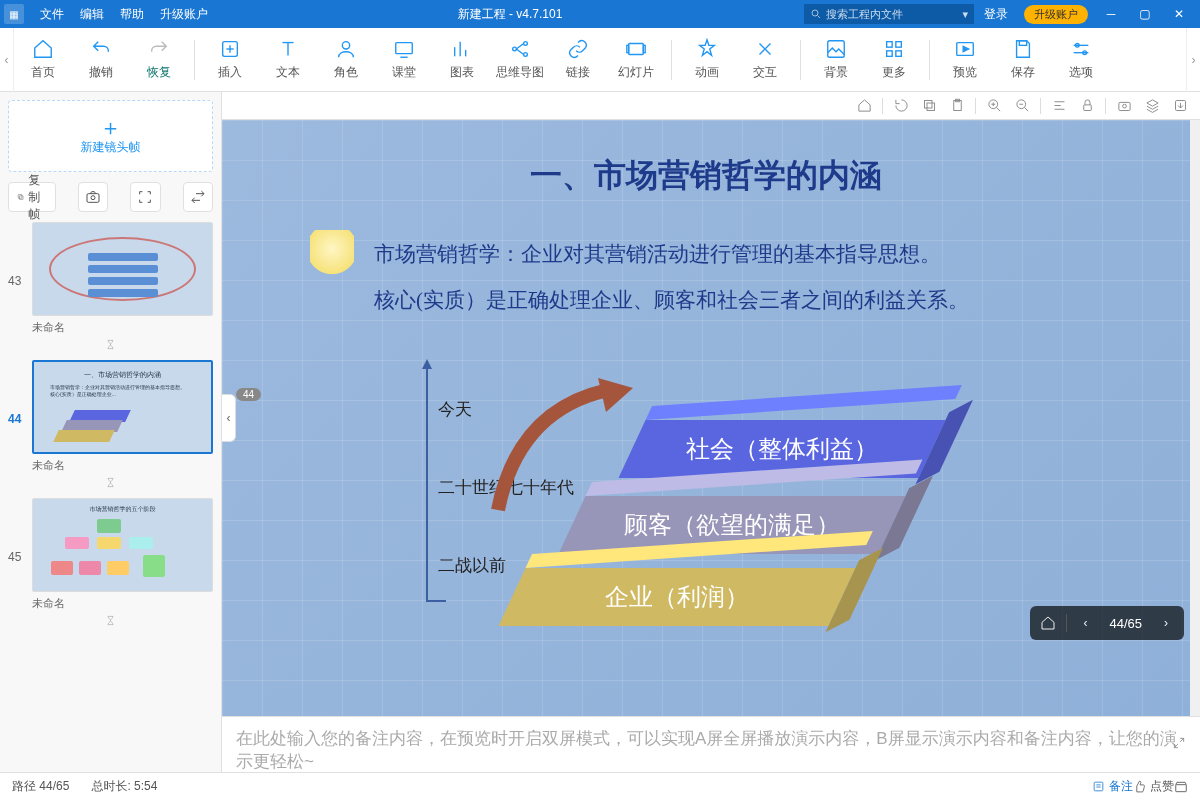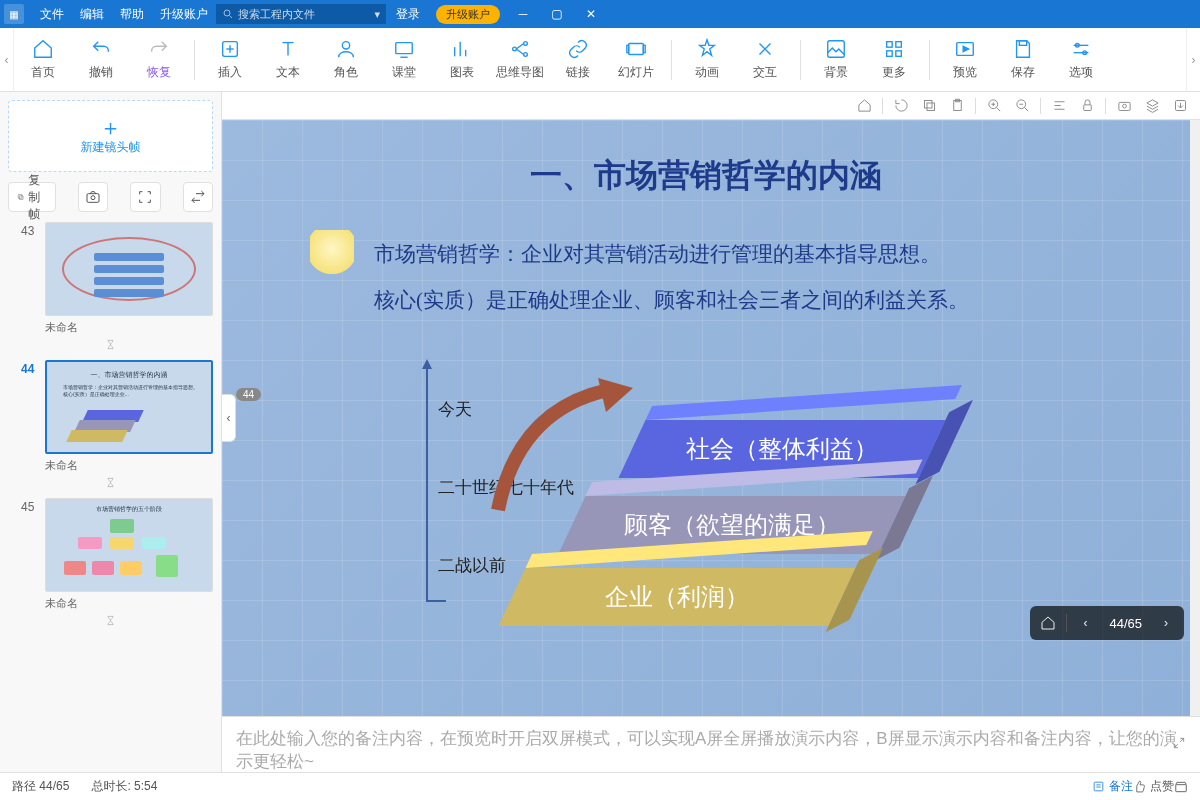--- a/index.html
+++ b/index.html
@@ -12,35 +12,35 @@
 .titlebar .search svg{width:12px;height:12px;margin-right:4px;}
 .titlebar .right-item{padding:0 10px;cursor:pointer;}
 .titlebar .upgrade{background:#ffb300;color:#333;border-radius:10px;padding:2px 10px;margin:0 6px;font-size:11px;}
 .titlebar .winbtn{width:34px;text-align:center;cursor:pointer;}
 .titlebar .winbtn.close{background:transparent;}
 .toolbar{height:64px;background:#fff;border-bottom:1px solid #e0e0e0;display:flex;align-items:center;position:relative;}
 .toolbar .scroll-handle{width:14px;height:64px;display:flex;align-items:center;justify-content:center;color:#999;cursor:pointer;border-right:1px solid #eee;}
 .toolbar .scroll-handle.right-h{border-right:none;border-left:1px solid #eee;margin-left:auto;}
 .toolbar .tbtn{display:flex;flex-direction:column;align-items:center;justify-content:center;width:58px;height:64px;cursor:pointer;color:#555;text-align:center;}
 .toolbar .tbtn .ic{width:22px;height:22px;display:flex;align-items:center;justify-content:center;color:#2196f3;}
-.toolbar .tbtn.disabled{color:#8b5cf6;}
+.toolbar .tbtn.disabled{color:#0f766e;}
 .toolbar .tbtn.disabled .ic{color:#bbb;}
 .toolbar .tbtn span{font-size:12px;margin-top:4px;}
 .toolbar .sep{width:1px;height:40px;background:#e0e0e0;margin:0 6px;}
 .main{flex:1;display:flex;min-height:0;}
 .sidebar{width:222px;background:#f8f8f8;border-right:1px solid #e0e0e0;display:flex;flex-direction:column;padding:8px;overflow:hidden;position:relative;}
 .new-frame{height:72px;background:#fff;border:1px dashed #b9d8f5;border-radius:4px;display:flex;flex-direction:column;align-items:center;justify-content:center;color:#2196f3;cursor:pointer;margin-bottom:10px;}
 .new-frame .plus{font-size:22px;line-height:1;}
 .side-tools{display:flex;gap:22px;margin-bottom:10px;}
 .side-tools .st{height:30px;border:1px solid #e0e0e0;border-radius:4px;background:#fff;display:flex;align-items:center;justify-content:center;cursor:pointer;color:#555;}
 .side-tools .st.copy{flex:1;padding:0 8px;gap:4px;}
 .side-tools .st.small{width:34px;}
 .thumbs{flex:1;overflow-y:auto;}
 .thumb-entry{margin-bottom:2px;}
-.thumb-row{display:flex;align-items:flex-start;gap:4px;margin-left:13px;}
+.thumb-row{display:flex;align-items:center;gap:4px;}
 .thumb-num{width:20px;font-size:12px;color:#666;padding-top:2px;}
 .thumb-num.active{color:#1976d2;font-weight:bold;}
 .thumb{flex:1;}
 .thumb-img{height:94px;background:#b9d0e8;border:1px solid #ddd;border-radius:2px;position:relative;overflow:hidden;}
 .thumb-img.active{border:2px solid #1976d2;}
 .thumb-title{font-size:11px;color:#666;padding:4px 0 2px 0;}
 .thumb-extra{text-align:center;color:#aaa;font-size:11px;padding:2px 0 6px 0;}
 .thumb-extra svg{width:11px;height:11px;}
 .canvas-area{flex:1;display:flex;flex-direction:column;min-width:0;}
 .canvas-tools{height:28px;border-bottom:1px solid #e0e0e0;display:flex;align-items:center;justify-content:flex-end;padding:0 10px;gap:8px;color:#888;}
@@ -91,20 +91,21 @@
 </style>
 </head>
 <body>
 
 <div class="titlebar">
   <div class="logo">▦</div>
   <div class="menu-item">文件</div>
   <div class="menu-item">编辑</div>
   <div class="menu-item">帮助</div>
   <div class="menu-item">升级账户</div>
+  <div class="title">新建工程 - v4.7.101</div>
   <div class="search">
     <svg viewBox="0 0 24 24">
         <circle cx="10" cy="10" r="6"></circle>
         <line x1="15" y1="15" x2="20" y2="20"></line>
       </svg>
     <span>搜索工程内文件</span>
     <span style="margin-left:auto">▾</span>
   </div>
   <div class="right-item">登录</div>
   <div class="upgrade">升级账户</div>

